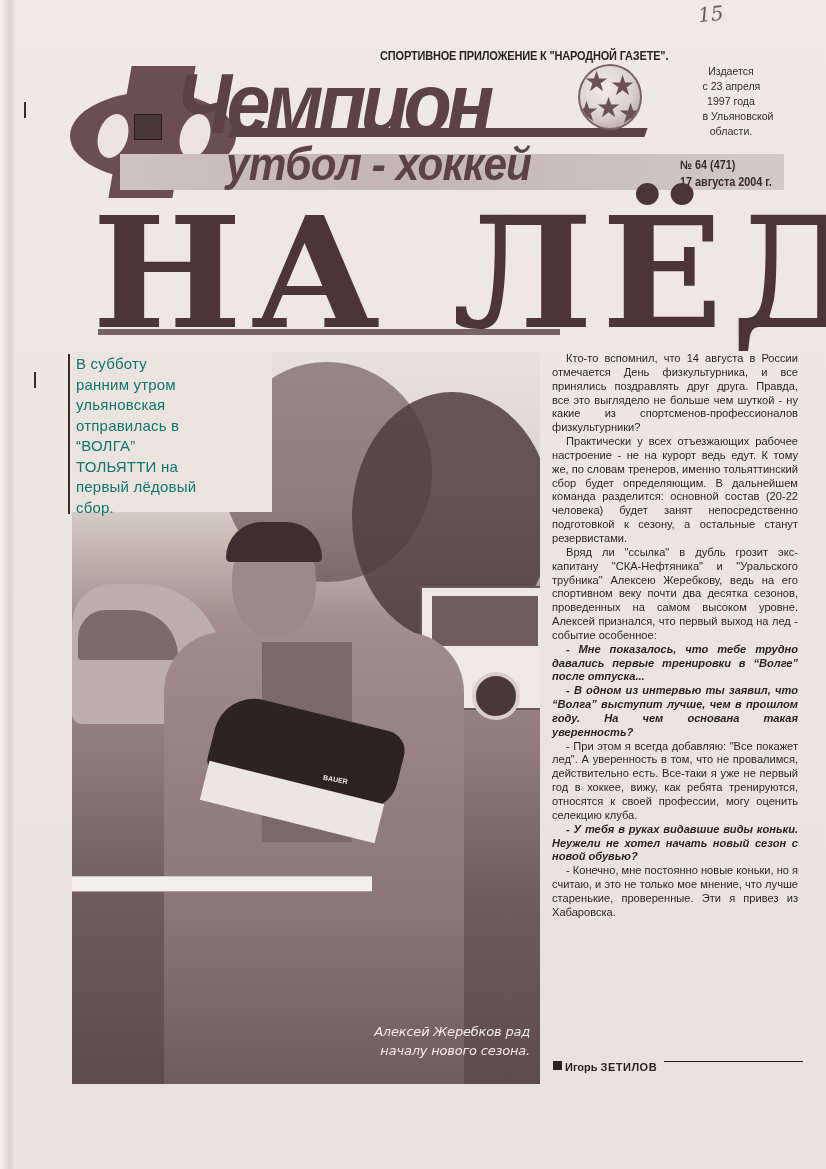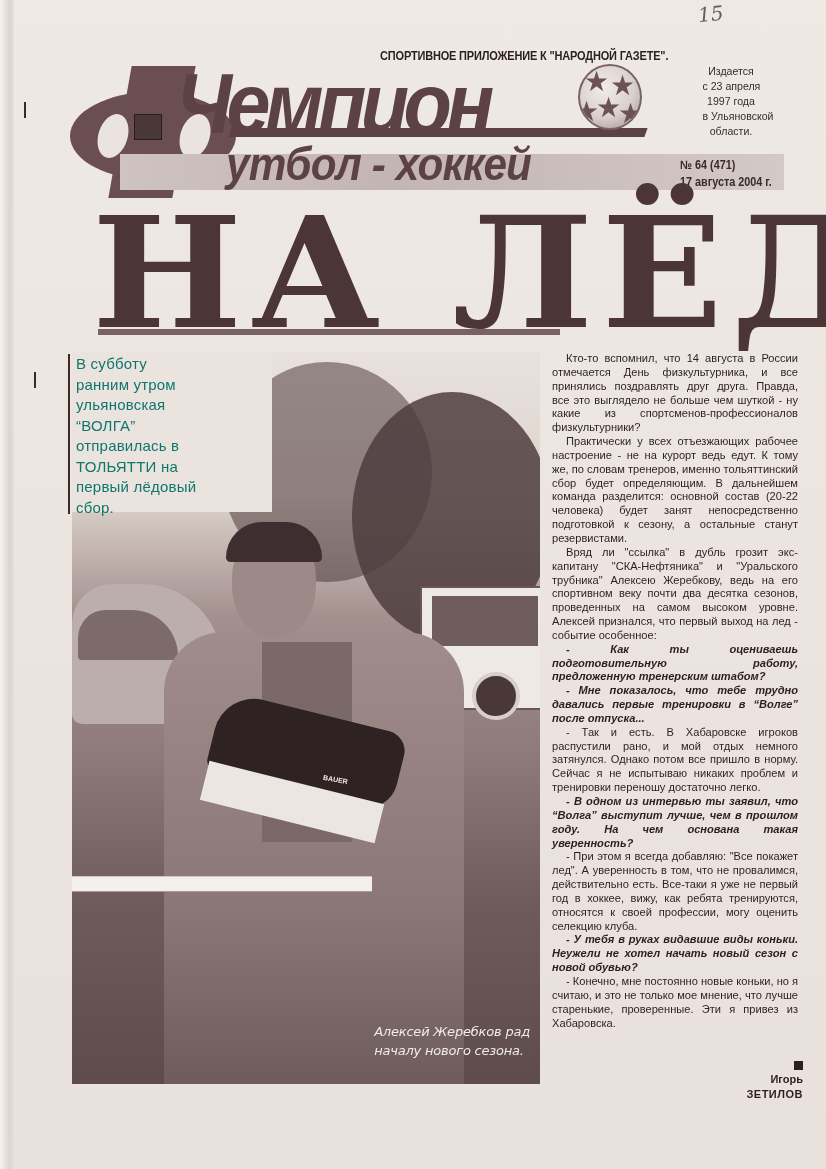--- a/index.html
+++ b/index.html
@@ -93,32 +93,32 @@
     background: linear-gradient(180deg, #a08d8b 0%, #8a7776 60%, #6d5a5b 100%); }
   .photo .shirt { position: absolute; left: 190px; top: 290px; width: 90px; height: 200px; background: #7b6868; }
   .photo .skate { position: absolute; left: 140px; top: 360px; width: 190px; height: 80px; border-radius: 40px 20px 30px 10px;
     background: #2f2223; transform: rotate(14deg); }
   .photo .skate-sole { position: absolute; left: 130px; top: 430px; width: 180px; height: 40px; background: #ece6e2;
     transform: rotate(14deg); }
   .photo .blade { position: absolute; left: 0; top: 524px; width: 300px; height: 14px; background: #f3efec;
     border-top: 1px solid #cfc5c2; border-bottom: 1px solid #a99897; }
   .photo .brand { position: absolute; left: 248px; top: 424px; font-size: 7px; font-weight: bold; color: #f0eae7;
     background: #2f2223; padding: 0 3px; transform: rotate(10deg); }
-  .caption { position: absolute; right: 10px; bottom: 24px; font-size: 13px; font-style: italic;
+  .caption { position: absolute; right: 10px; bottom: 24px; text-align: right; font-size: 13px; font-style: italic;
     color: #f2ece8; line-height: 19px; font-family: "DejaVu Sans", sans-serif; letter-spacing: -0.2px; }
 
   
   .article { position: absolute; left: 552px; top: 352px; width: 246px; font-size: 11.1px; line-height: 13.85px;
     color: #2c1f1f; text-align: justify; font-family: "Liberation Sans", sans-serif; }
   .article p { margin: 0; text-indent: 14px; }
   .article p.q { font-weight: bold; font-style: italic; }
-  .byline { position: absolute; left: 553px; top: 1061px; width: 250px; display: flex; align-items: flex-end; gap: 3px; flex-direction: column; }
+  .byline { position: absolute; left: 553px; top: 1061px; width: 250px; display: flex; align-items: flex-start; gap: 3px; }
   .byline .sq { width: 9px; height: 9px; background: #2c1f1f; }
   .byline .name { font-size: 11px; font-weight: bold; color: #2c1f1f; white-space: nowrap; }
-  .byline .sur { letter-spacing: 0.5px; margin-left: 20px; }
+  .byline .sur { letter-spacing: 0.5px; }
   .byline .line { flex: 1; height: 1px; background: #2c1f1f; margin-left: 4px; }
 </style>
 </head>
 <body>
 
 <div class="page-edge"></div>
 <div class="paper"></div>
 <div class="tick" style="left:24px;top:102px;height:16px;"></div>
 <div class="tick" style="left:34px;top:372px;height:16px;"></div>
 
@@ -184,34 +184,32 @@
     <div>Алексей Жеребков рад</div>
     <div>началу нового сезона.</div>
   </div>
 </div>
 
 <div class="lead-rule"></div>
 <div class="lead">
   <div class="l">В субботу</div>
   <div class="l">ранним утром</div>
   <div class="l">ульяновская</div>
+  <div class="l">отправилась в</div>
   <div class="l">“ВОЛГА”</div>
-  <div class="l">отправилась в</div>
   <div class="l">ТОЛЬЯТТИ на</div>
   <div class="l">первый лёдовый</div>
   <div class="l">сбор.</div>
 </div>
 
 <div class="article">
   <p>Кто-то вспомнил, что 14 августа в России отмечается День физкультурника, и все принялись поздравлять друг друга. Правда, все это выглядело не больше чем шуткой - ну какие из спортсменов-профессионалов физкультурники?</p>
   <p>Практически у всех отъезжающих рабочее настроение - не на курорт ведь едут. К тому же, по словам тренеров, именно тольяттинский сбор будет определяющим. В дальнейшем команда разделится: основной состав (20-22 человека) будет занят непосредственно подготовкой к сезону, а остальные станут резервистами.</p>
   <p>Вряд ли "ссылка" в дубль грозит экс-капитану "СКА-Нефтяника" и "Уральского трубника" Алексею Жеребкову, ведь на его спортивном веку почти два десятка сезонов, проведенных на самом высоком уровне. Алексей признался, что первый выход на лед - событие особенное:</p>
-  <p class="q">- Как ты оцениваешь подготовительную работу, предложенную тренерским штабом?</p>
   <p class="q">- Мне показалось, что тебе трудно давались первые тренировки в “Волге” после отпуска...</p>
-  <p>- Так и есть. В Хабаровске игроков распустили рано, и мой отдых немного затянулся. Однако потом все пришло в норму. Сейчас я не испытываю никаких проблем и тренировки переношу достаточно легко.</p>
   <p class="q">- В одном из интервью ты заявил, что “Волга” выступит лучше, чем в прошлом году. На чем основана такая уверенность?</p>
   <p>- При этом я всегда добавляю: "Все покажет лед". А уверенность в том, что не провалимся, действительно есть. Все-таки я уже не первый год в хоккее, вижу, как ребята тренируются, относятся к своей профессии, могу оценить селекцию клуба.</p>
   <p class="q">- У тебя в руках видавшие виды коньки. Неужели не хотел начать новый сезон с новой обувью?</p>
   <p>- Конечно, мне постоянно новые коньки, но я считаю, и это не только мое мнение, что лучше старенькие, проверенные. Эти я привез из Хабаровска.</p>
 </div>
 
 <div class="byline">
   <span class="sq"></span>
   <span class="name">Игорь</span>
   <span class="name sur">ЗЕТИЛОВ</span>

